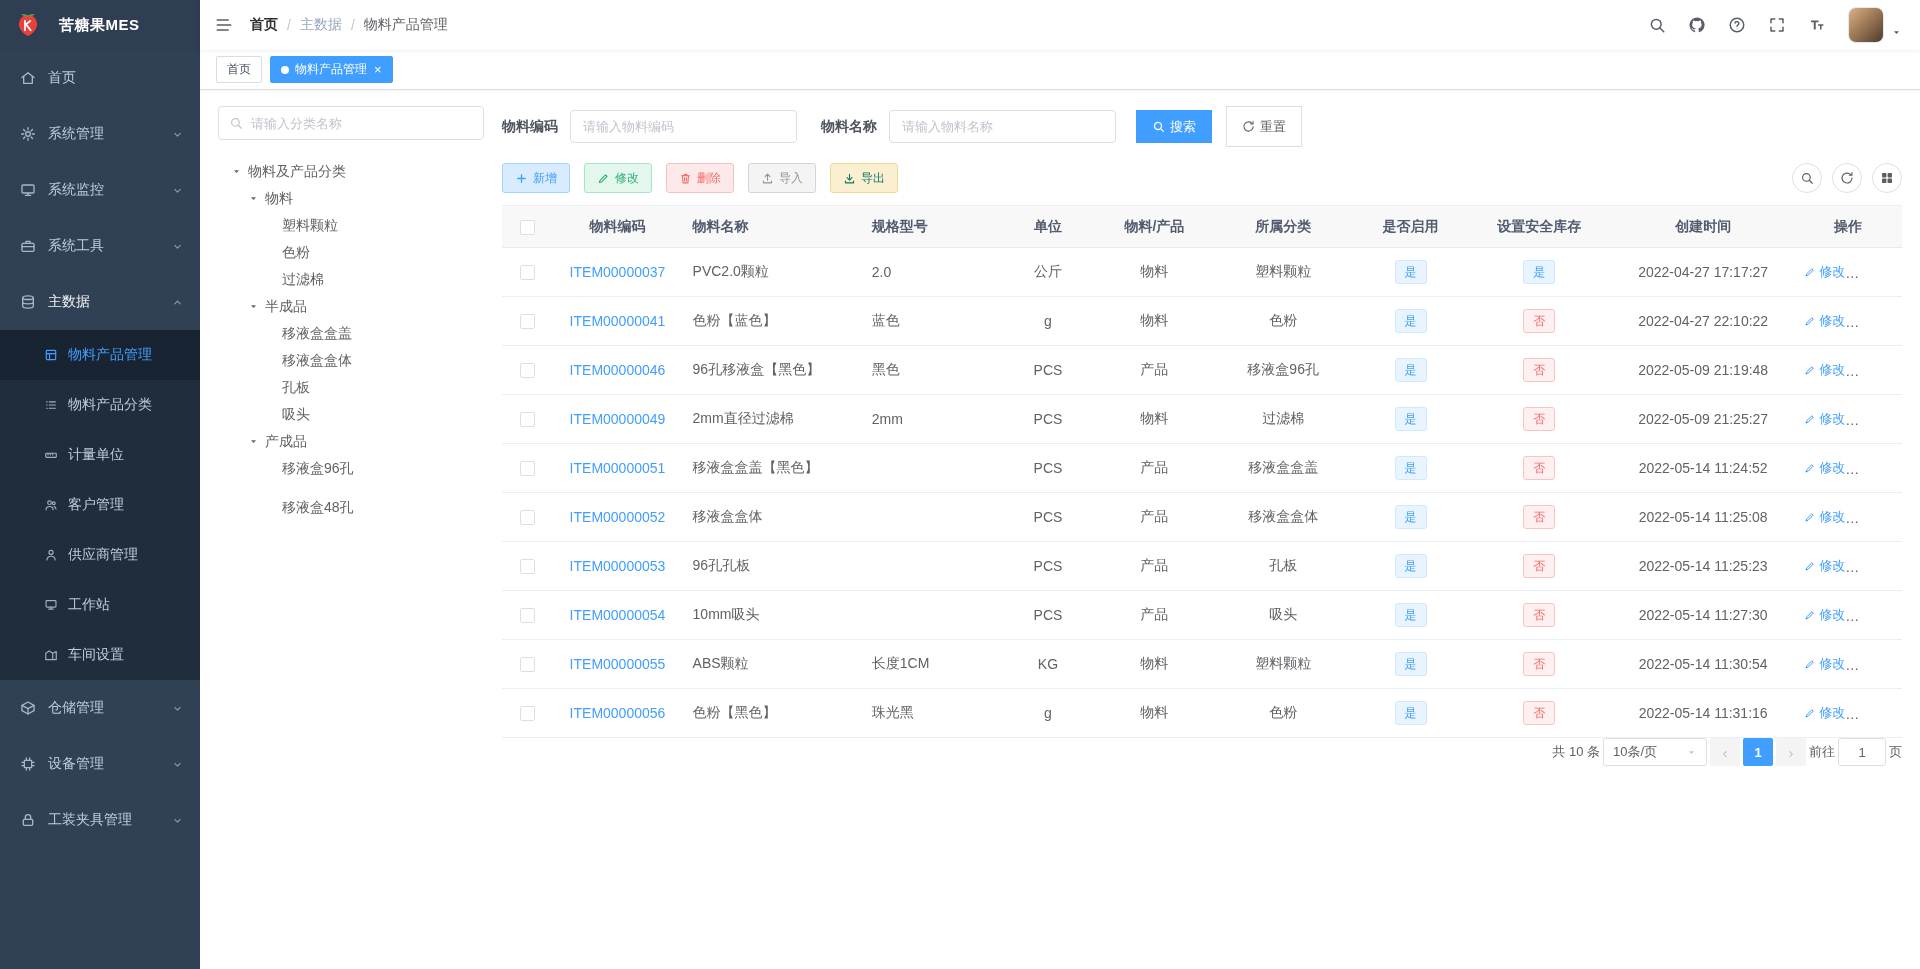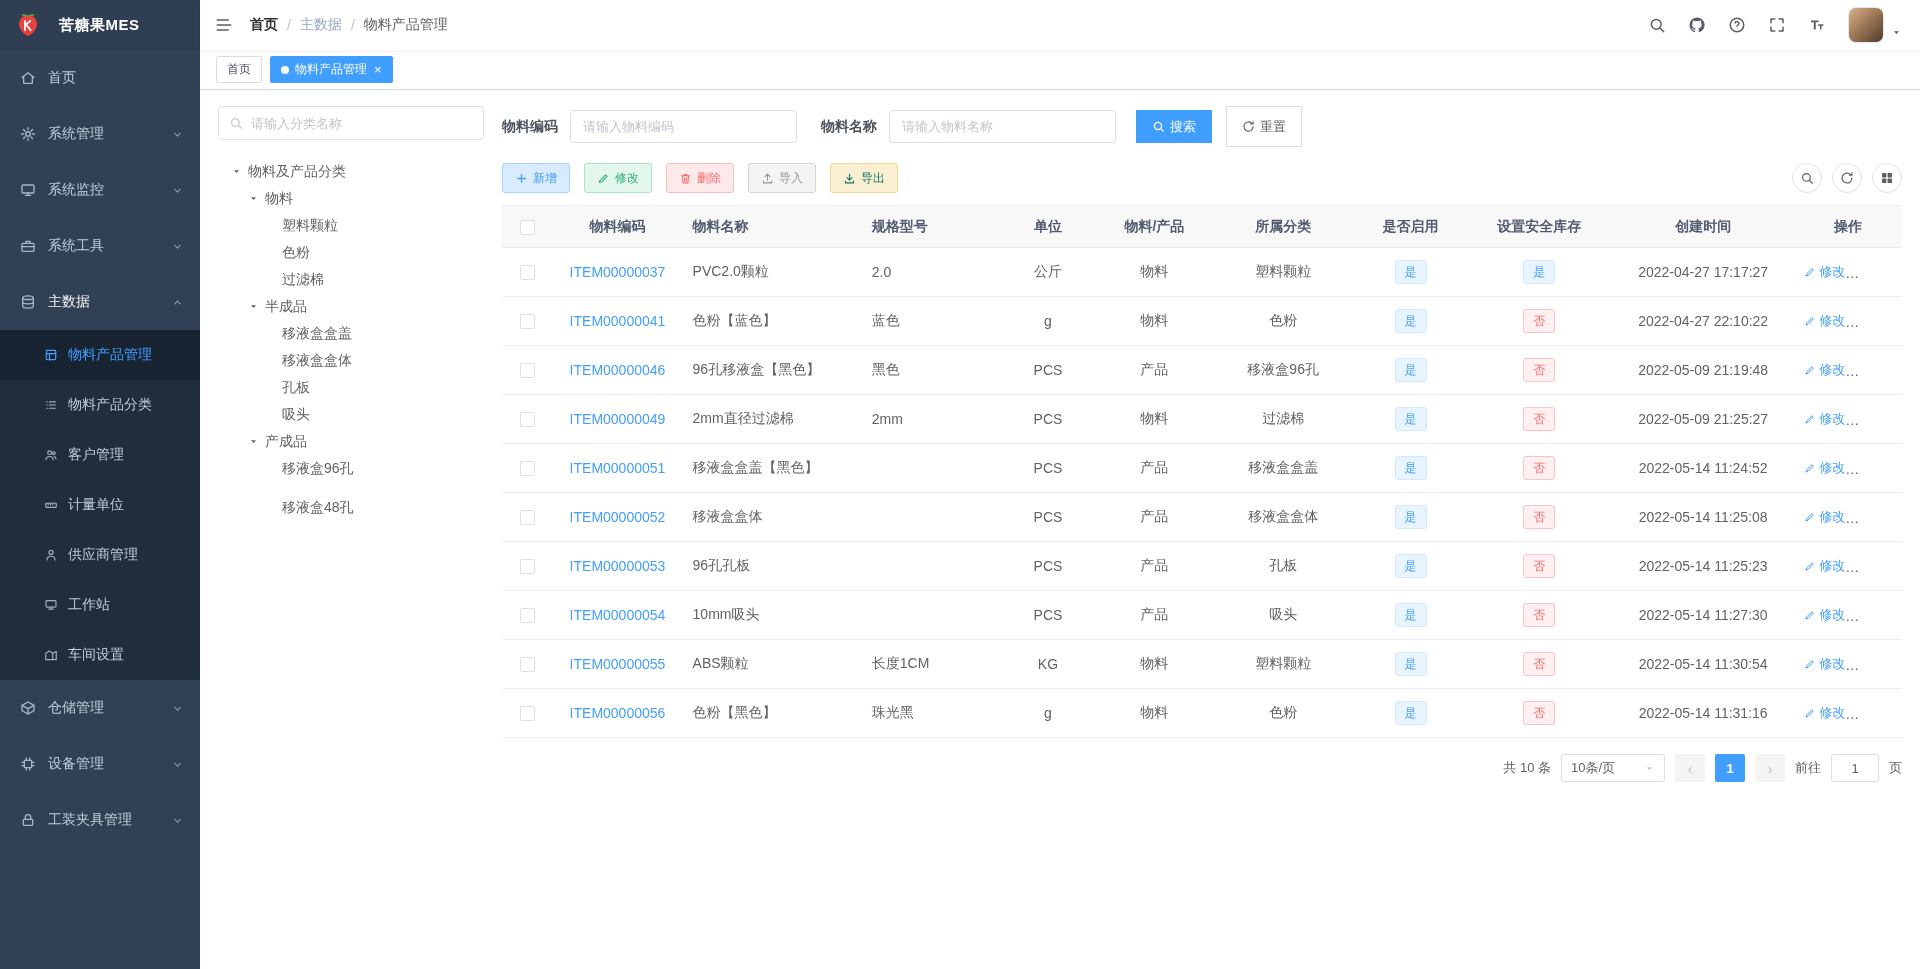--- a/index.html
+++ b/index.html
@@ -90,21 +90,21 @@
   .code-link{color:#409eff;cursor:pointer}
   .cb{width:15px;height:15px;border:1px solid #dcdfe6;border-radius:2px;background:#fff;display:inline-block;vertical-align:middle;cursor:pointer}
   .badge{display:inline-block;min-width:32px;padding:0 8px;height:24px;line-height:22px;border-radius:3px;font-size:12px;border:1px solid transparent}
   .badge-yes{background:#e8f4ff;border-color:#d1e9ff;color:#409eff}
   .badge-no{background:#fef0f0;border-color:#fbc4c4;color:#f56c6c}
   .op-link{color:#409eff;font-size:13px;cursor:pointer;display:inline-flex;align-items:center;gap:3px}
   .op-link .icn{font-size:12px}
   .op-link + .op-link{margin-left:12px}
 
   
-  .pagination{display:flex;align-items:center;justify-content:flex-end;gap:10px;margin-top:16px;color:#606266;font-size:13px}
+  .pagination{display:flex;align-items:center;justify-content:flex-end;gap:3px;color:#606266;font-size:13px}
   .page-size-select{width:104px;height:28px;border:1px solid #dcdfe6;border-radius:3px;display:flex;align-items:center;justify-content:space-between;padding:0 9px;color:#606266;cursor:pointer;background:#fff;font-size:13px}
   .page-size-select .icn{font-size:11px;color:#c0c4cc}
   .pg-btn{min-width:30px;height:28px;border-radius:2px;background:#f4f4f5;display:flex;align-items:center;justify-content:center;color:#c0c4cc;font-size:15px;cursor:pointer;padding:0 4px}
   .pg-btn.page-active{background:#409eff;color:#fff;font-weight:700;font-size:13px}
   .goto-input{width:48px;height:28px;border:1px solid #dcdfe6;border-radius:3px;text-align:center;font-size:13px;color:#606266;outline:none;font-family:inherit}
 </style>
 </head>
 <body>
 
 <aside class="sidebar">
@@ -199,36 +199,36 @@
           <span class="icn m-icn">
             <svg viewBox="0 0 24 24" fill="none" stroke="currentColor" stroke-width="2" stroke-linecap="round" stroke-linejoin="round">
               <path d="M4.5 6.5h1M9 6.5h10.5M4.5 12h1M9 12h10.5M4.5 17.5h1M9 17.5h10.5"></path>
             </svg>
           </span>
           <span>物料产品分类</span>
         </div>
         <div class="submenu-item">
           <span class="icn m-icn">
             <svg viewBox="0 0 24 24" fill="none" stroke="currentColor" stroke-width="2" stroke-linecap="round" stroke-linejoin="round">
+              <rect x="3" y="9" width="18" height="7" rx="1"></rect>
+              <path d="M7 9v3M11 9v3M15 9v3"></path>
+            </svg>
+          </span>
+          <span>计量单位</span>
+        </div>
+        <div class="submenu-item">
+          <span class="icn m-icn">
+            <svg viewBox="0 0 24 24" fill="none" stroke="currentColor" stroke-width="2" stroke-linecap="round" stroke-linejoin="round">
               <circle cx="9.5" cy="8" r="3.2"></circle>
               <path d="M3.5 20c0-3.3 2.7-5.4 6-5.4s6 2.1 6 5.4"></path>
               <circle cx="16.8" cy="9" r="2.4"></circle>
               <path d="M17.5 14.7c1.9.5 3 2 3 4"></path>
             </svg>
           </span>
           <span>客户管理</span>
-        </div>
-        <div class="submenu-item">
-          <span class="icn m-icn">
-            <svg viewBox="0 0 24 24" fill="none" stroke="currentColor" stroke-width="2" stroke-linecap="round" stroke-linejoin="round">
-              <rect x="3" y="9" width="18" height="7" rx="1"></rect>
-              <path d="M7 9v3M11 9v3M15 9v3"></path>
-            </svg>
-          </span>
-          <span>计量单位</span>
         </div>
         <div class="submenu-item">
           <span class="icn m-icn">
             <svg viewBox="0 0 24 24" fill="none" stroke="currentColor" stroke-width="2" stroke-linecap="round" stroke-linejoin="round">
               <circle cx="12" cy="7.5" r="3.5"></circle>
               <path d="M5 20.5c0-3.9 3.1-6.3 7-6.3s7 2.4 7 6.3"></path>
             </svg>
           </span>
           <span>供应商管理</span>
         </div>

